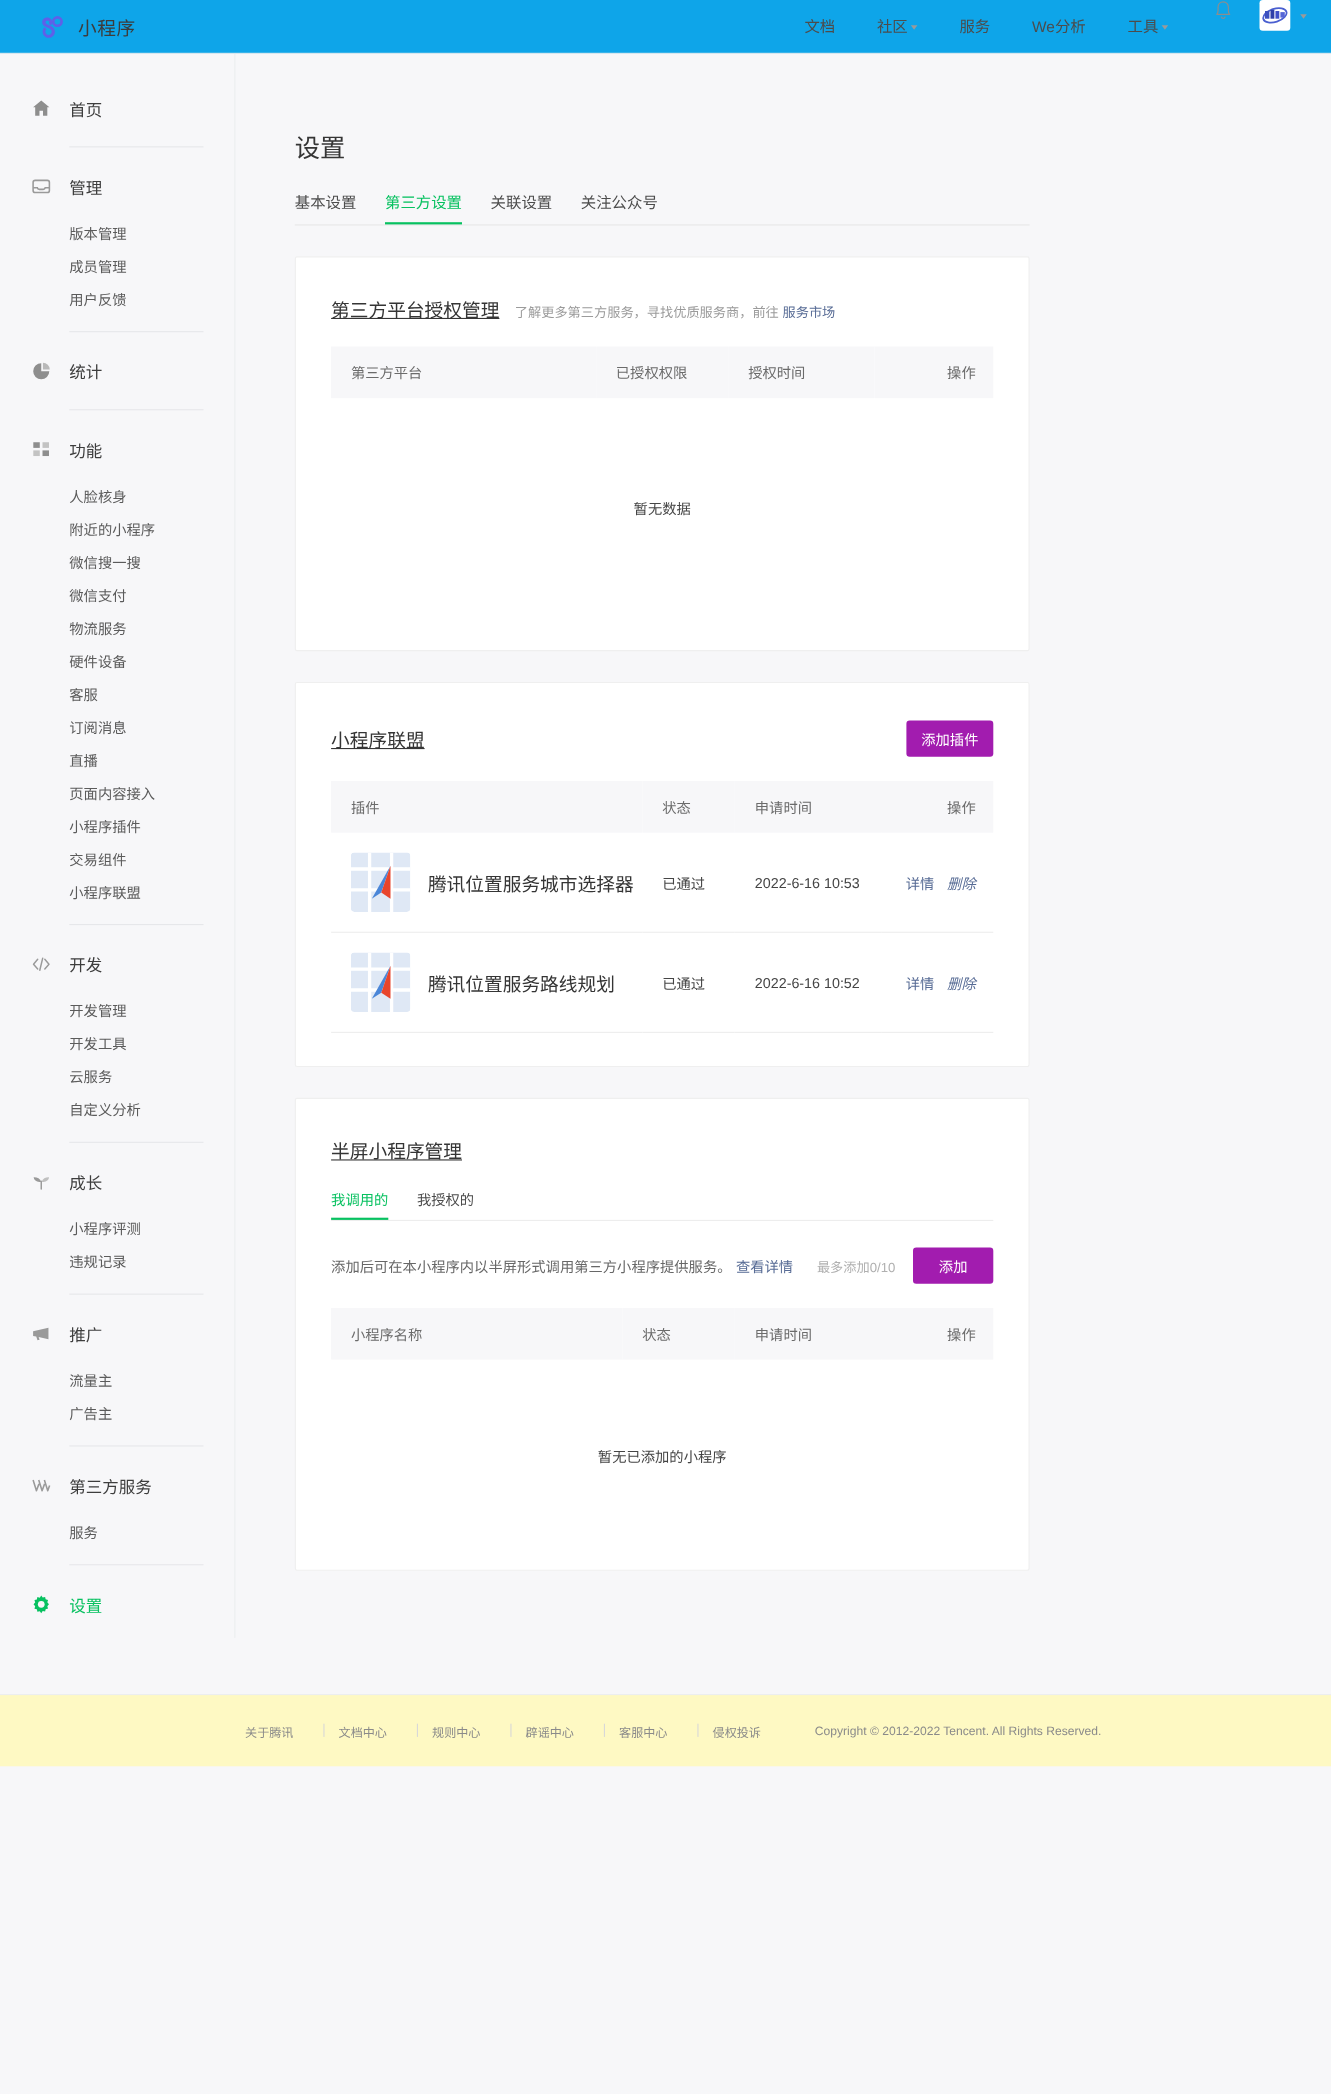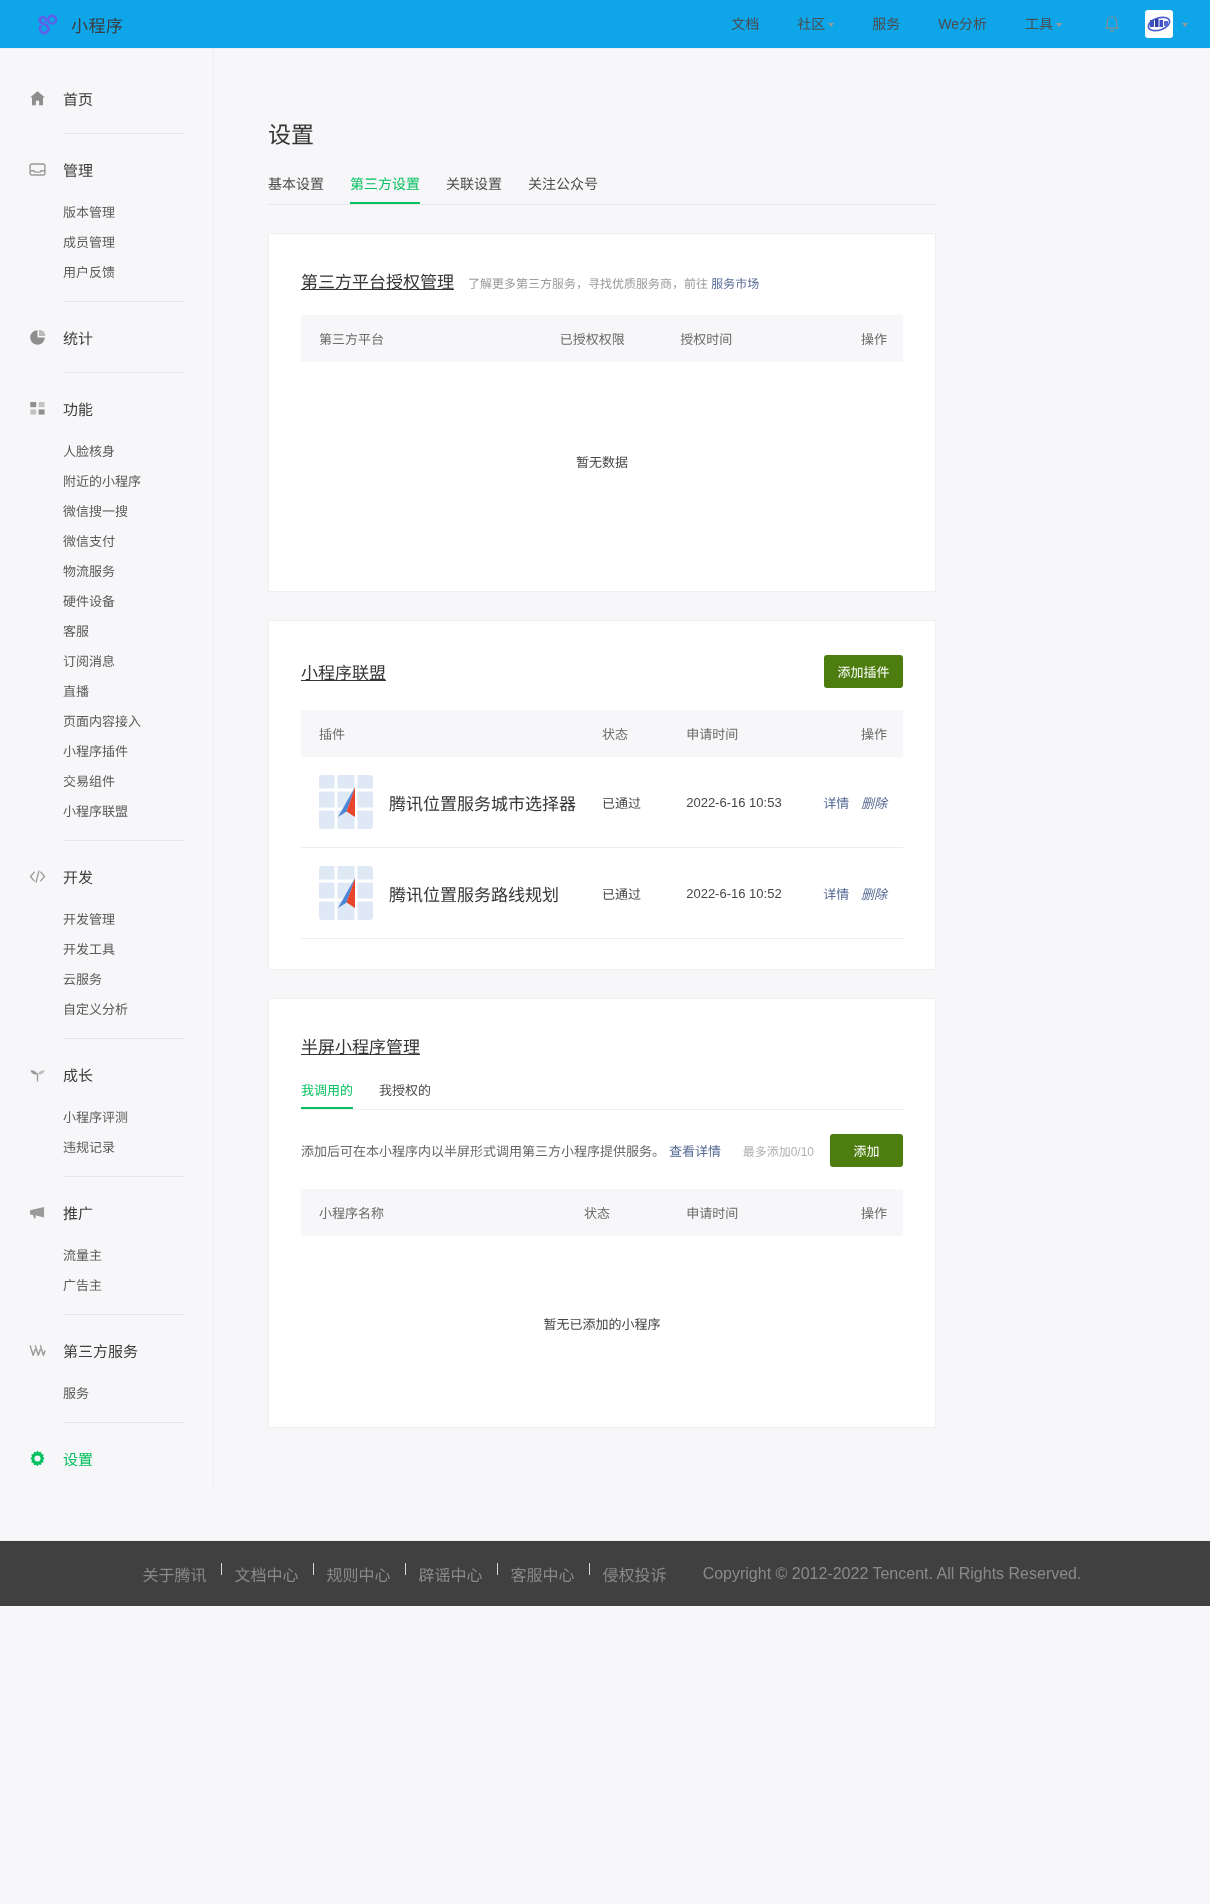--- a/index.html
+++ b/index.html
@@ -22,21 +22,21 @@
     padding: 0 18px 0 34px;
     position: relative;
   }
   .brand { display: flex; align-items: center; gap: 11px; }
   .brand-logo { width: 26px; height: 26px; display: block; }
   .brand-name { font-size: 17px; color: #3c3c3c; letter-spacing: .5px; }
 
   .topnav {
     margin-left: auto;
     display: flex;
-    align-items: center;
+    align-items: flex-start;
     gap: 0;
   }
   .topnav-item {
     font-size: 14px;
     color: #4c4c4c;
     padding: 0 19px;
     display: flex;
     align-items: center;
     gap: 3px;
     cursor: pointer;
@@ -171,21 +171,21 @@
   .plug-cell { display: flex; align-items: center; gap: 16px; }
   .plug-ico { width: 54px; height: 54px; flex: 0 0 54px; display:block; border-radius: 3px; }
   .plug-name { font-size: 17px; color: #353535; }
   .ops { white-space: nowrap; }
   .ops .link { font-size: 13px; }
   .ops .link + .link { margin-left: 8px; font-style: italic; }
 
   
   .btn {
     display: inline-flex; align-items: center; justify-content: center;
-    background: #4d7c0f; color: #fff;
+    background: #a21caf; color: #fff;
     font-size: 13px;
     border: none; border-radius: 3px;
     cursor: pointer;
     font-family: inherit;
   }
   .btn-add-plugin { width: 79px; height: 33px; }
   .btn-add-mini { width: 73px; height: 33px; }
   .card-head-row { display: flex; align-items: center; justify-content: space-between; }
 
   
@@ -203,27 +203,27 @@
   .notice-row {
     display: flex; align-items: center;
     margin-top: 24px;
   }
   .notice-text { font-size: 13px; color: #676767; }
   .quota { font-size: 12px; color: #b0b0b0; margin-left: auto; margin-right: 16px; }
 
   
   .footer {
     border-top: 1px solid #eceef0;
-    background: #404040;
+    background: #fef9c3;
     height: 66px;
     display: flex;
     align-items: center;
     justify-content: center;
-    gap: 0;
-    font-size: 16px;
+    gap: 13px;
+    font-size: 11px;
     color: #8a8a8a;
   }
   .footer-link { color: #8a8a8a; cursor: pointer; padding: 0 14px; position: relative; }
   .footer-link + .footer-link::before {
     content: ""; position: absolute; left: 0; top: 1px;
     width: 1px; height: 12px; background: #d8d8d8;
   }
   .copyright { margin-left: 22px; color: #8a8a8a; }
 </style>
 </head>

